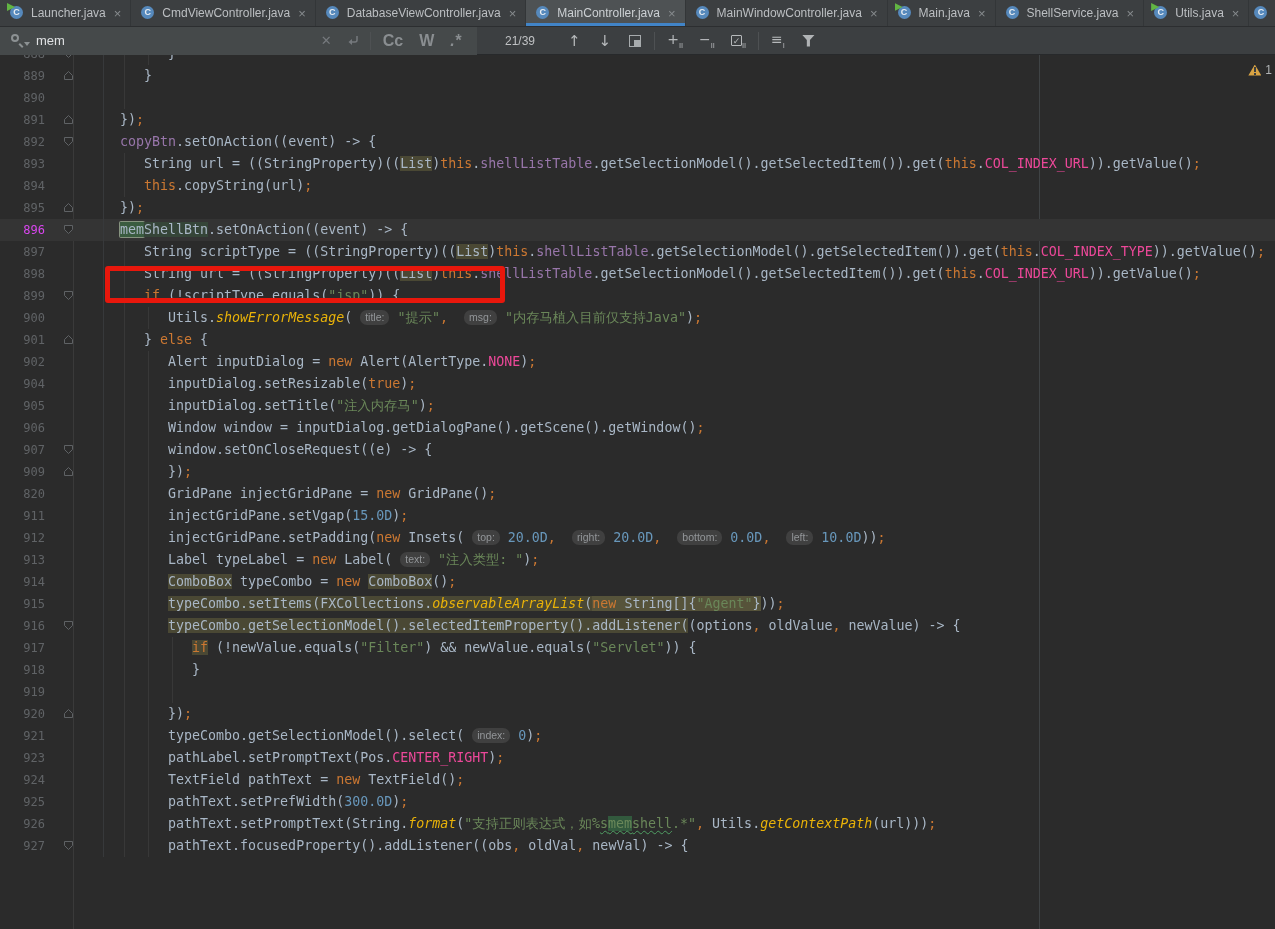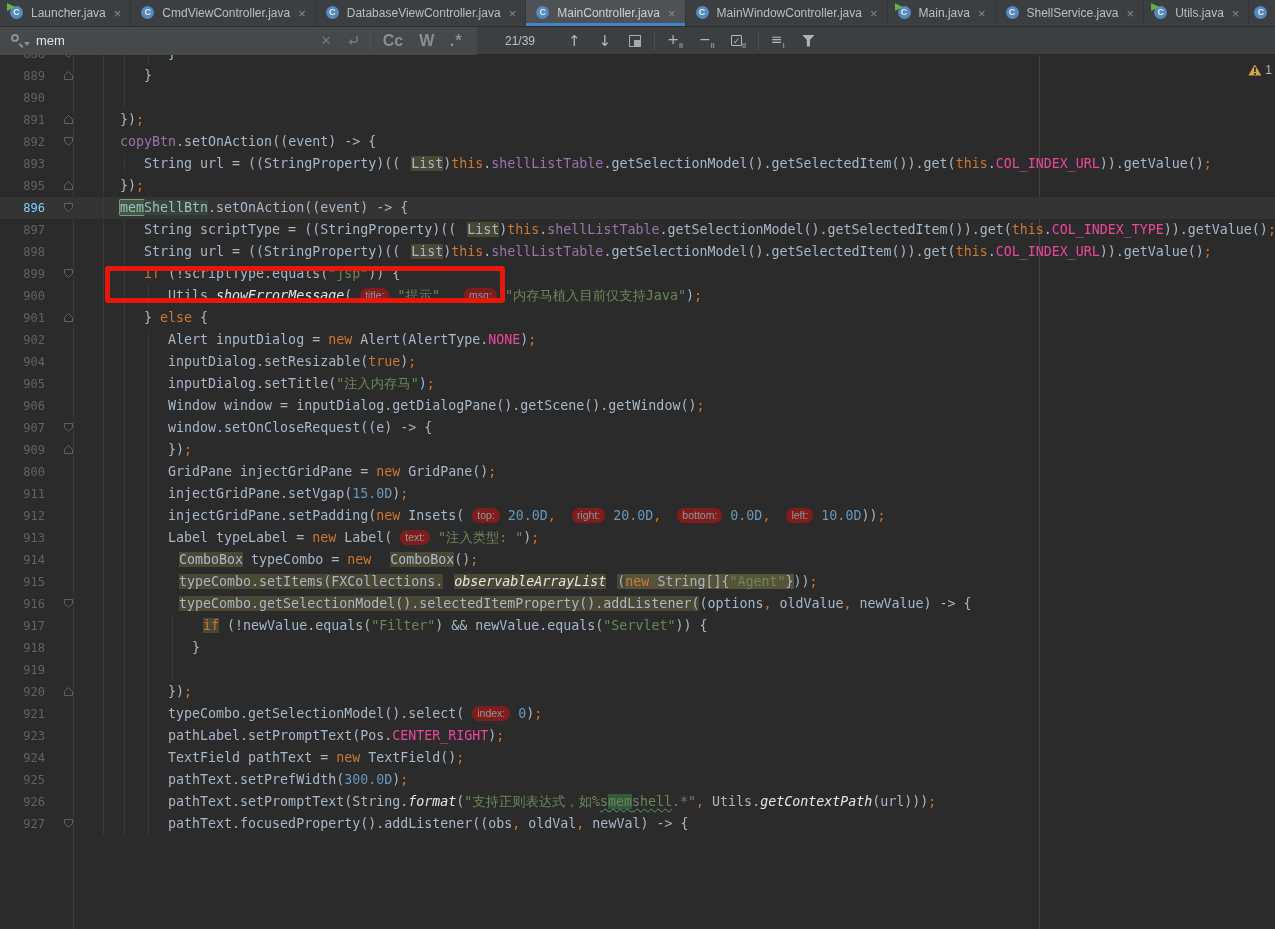--- a/index.html
+++ b/index.html
@@ -45,34 +45,34 @@
        clip-path:polygon(0 0,100% 0,62% 46%,62% 100%,38% 100%,38% 46%);}
 
   
   .editor{position:relative;height:874px;background:#2b2b2b;overflow:hidden;}
   .fold-line{position:absolute;left:73px;top:0;bottom:0;width:1px;background:#3a3a3a;z-index:0;}
   .margin-guide{position:absolute;left:1039px;top:0;bottom:0;width:1px;background:#3f4345;z-index:0;}
   .row{position:relative;display:flex;height:22px;line-height:22px;z-index:1;justify-content:center;}
   .row.current{background:#343434;}
   .row:first-child{margin-top:-12px;}
   .ln{width:45px;text-align:right;color:#606366;font:12px/22px "DejaVu Sans Mono",monospace;flex:0 0 45px;}
-  .row.current .ln{color:#7dd3fc;}
+  .row.current .ln{color:#d946ef;}
   .fold{position:relative;width:59px;flex:0 0 59px;border-right:1px solid #37393b;}
   .fold svg{position:absolute;left:18px;top:5px;}
   .code{position:relative;flex:1;white-space:pre;font:13.3px/22px "DejaVu Sans Mono",monospace;color:#A9B7C6;overflow:hidden;}
   .guide{position:absolute;top:0;bottom:0;width:1px;background:#383838;}
   .t-p{color:#A9B7C6;} .t-k{color:#CC7832;} .t-s{color:#6A8759;} .t-n{color:#6897BB;}
-  .t-f{color:#9876AA;} .t-c{color:#ec4899;} .t-m{color:#e5e5e5;font-style:italic;}
+  .t-f{color:#9876AA;} .t-c{color:#ec4899;} .t-m{color:#eab308;font-style:italic;}
   .t-u{color:#9876AA;text-decoration:underline;}
-  .pill{display:inline-block;background:#7f1d1d;color:#939699;border-radius:7px;padding:0 5px;
+  .pill{display:inline-block;background:#404040;color:#939699;border-radius:7px;padding:0 5px;
         font:10.5px/15px "Liberation Sans",sans-serif;vertical-align:1px;}
   .b-cur{background:#3a5c40;box-shadow:0 0 0 1px #86937f;border-radius:1px;}
   .b-match{background:#32593d;}
   .b-id{background:#354538;}
-  .b-ol{background:#4a4834;margin-left:11px;}
+  .b-ol{background:#4a4834;}
   .b-ol2{background:#56533a;}
   .wavy{text-decoration-line:underline;text-decoration-style:wavy;text-decoration-color:#4f9e63;text-decoration-thickness:1px;text-underline-offset:2px;}
 
   .annotation-box{position:absolute;left:105px;top:211px;width:400px;height:37px;
         border:5px solid #e8170c;border-radius:3px;z-index:6;pointer-events:none;}
   .warn-widget{position:absolute;right:3px;top:8px;display:flex;align-items:center;gap:4px;z-index:5;}
   .warn-tri{position:relative;width:13px;height:11px;background:#d9a343;
         clip-path:polygon(50% 0,100% 100%,0 100%);}
   .warn-tri i{position:absolute;left:5.5px;top:2px;width:2px;height:5px;background:#3c3f41;}
   .warn-tri u{position:absolute;left:5.5px;top:8px;width:2px;height:2px;background:#3c3f41;}
@@ -229,20 +229,25 @@
             </svg>
           </div>
           <div class="code"><span class="t-p">  </span><span class="t-f">copyBtn</span><span class="t-p">.setOnAction((event) -&gt; {</span></div>
         </div>
         <div class="row">
           <div class="ln">893</div>
           <div class="fold"></div>
           <div class="code"><span class="guide" style="left: 20.02px;"></span><span class="t-p">     String url = ((StringProperty)((</span><span class="t-p b-ol">List</span><span class="t-p">)</span><span class="t-k">this</span><span class="t-p">.</span><span class="t-f">shellListTable</span><span class="t-p">.getSelectionModel().getSelectedItem()).get(</span><span class="t-k">this</span><span class="t-p">.</span><span class="t-c">COL_INDEX_URL</span><span class="t-p">)).getValue()</span><span class="t-k">;</span></div>
         </div>
         <div class="row">
+          <div class="ln">894</div>
+          <div class="fold"></div>
+          <div class="code"><span class="guide" style="left: 20.02px;"></span><span class="t-p">     </span><span class="t-k">this</span><span class="t-p">.copyString(url)</span><span class="t-k">;</span></div>
+        </div>
+        <div class="row">
           <div class="ln">895</div>
           <div class="fold">
             <svg width="11" height="11" viewBox="0 0 11 11">
               <path d="M5.5 1.5 L9.5 5.5 V9.5 H1.5 V5.5 Z" fill="#2b2b2b" stroke="#5f6265" stroke-width="1"></path>
             </svg>
           </div>
           <div class="code"><span class="t-p">  })</span><span class="t-k">;</span></div>
         </div>
         <div class="row current">
           <div class="ln">896</div>
@@ -318,21 +323,21 @@
         <div class="row">
           <div class="ln">909</div>
           <div class="fold">
             <svg width="11" height="11" viewBox="0 0 11 11">
               <path d="M5.5 1.5 L9.5 5.5 V9.5 H1.5 V5.5 Z" fill="#2b2b2b" stroke="#5f6265" stroke-width="1"></path>
             </svg>
           </div>
           <div class="code"><span class="guide" style="left: 20.02px;"></span><span class="guide" style="left: 44.05px;"></span><span class="t-p">        })</span><span class="t-k">;</span></div>
         </div>
         <div class="row">
-          <div class="ln">800</div>
+          <div class="ln">820</div>
           <div class="fold"></div>
           <div class="code"><span class="guide" style="left: 20.02px;"></span><span class="guide" style="left: 44.05px;"></span><span class="t-p">        GridPane injectGridPane = </span><span class="t-k">new</span><span class="t-p"> GridPane()</span><span class="t-k">;</span></div>
         </div>
         <div class="row">
           <div class="ln">911</div>
           <div class="fold"></div>
           <div class="code"><span class="guide" style="left: 20.02px;"></span><span class="guide" style="left: 44.05px;"></span><span class="t-p">        injectGridPane.setVgap(</span><span class="t-n">15.0D</span><span class="t-p">)</span><span class="t-k">;</span></div>
         </div>
         <div class="row">
           <div class="ln">912</div>

